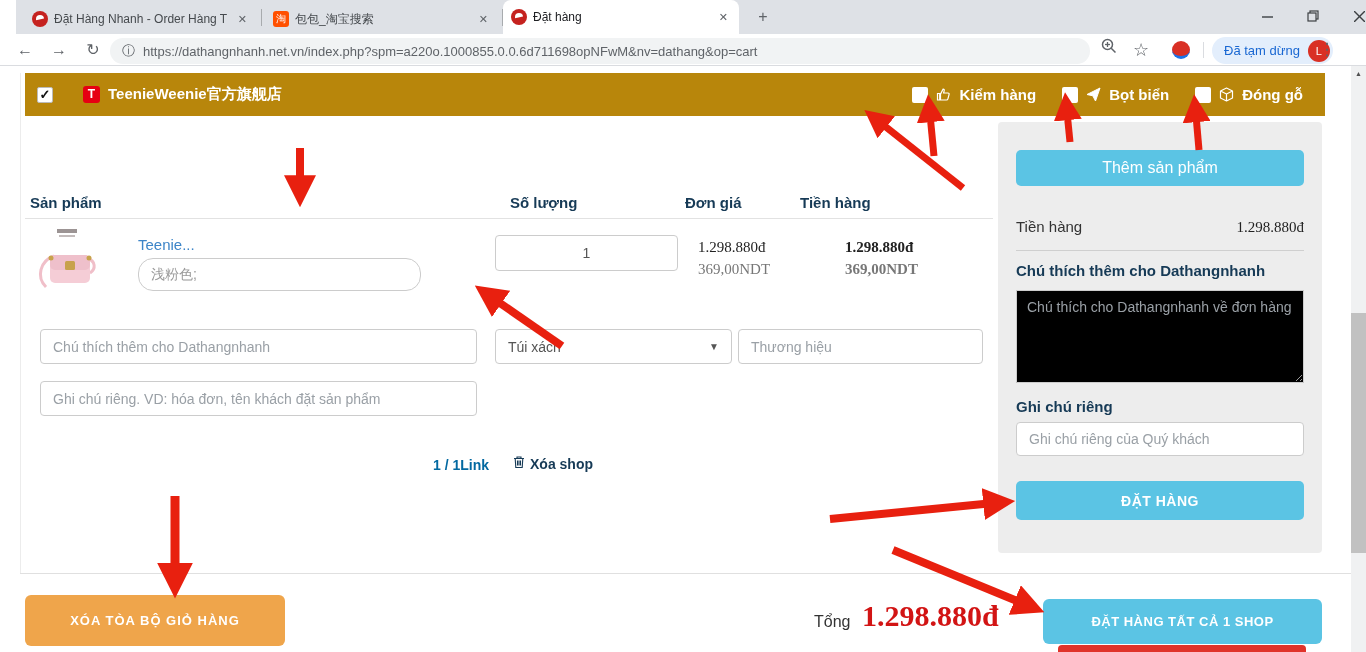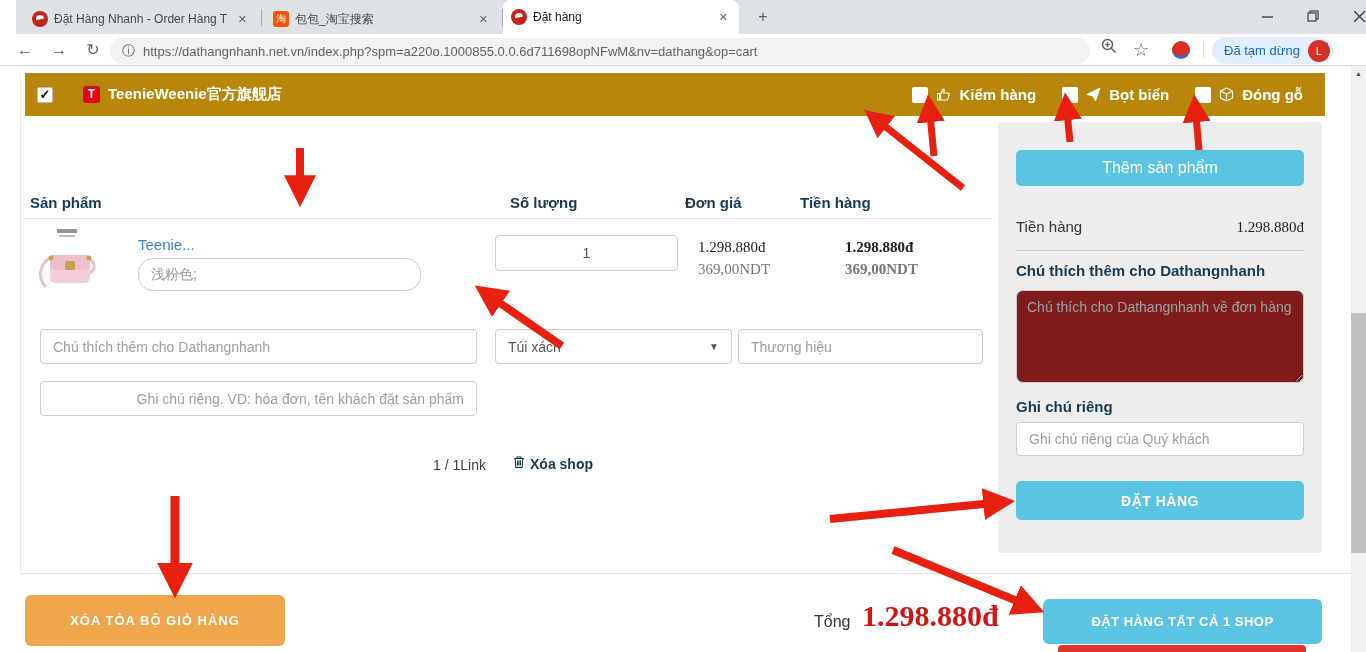--- a/index.html
+++ b/index.html
@@ -71,41 +71,41 @@
   .price{position:absolute;top:170px;font-family:"Liberation Serif",serif;font-size:15px;line-height:22px;}
   .price .vnd{color:#222;}
   .price .cny{color:#777;}
   .price.bold .vnd,.price.bold .cny{font-weight:bold;}
   .note1{position:absolute;left:40px;top:263px;width:437px;height:35px;}
   .catsel{position:absolute;left:495px;top:263px;width:237px;height:35px;border:1px solid #ccc;
           border-radius:4px;box-sizing:border-box;background:#fff;display:flex;align-items:center;
           padding:0 12px;font-size:14px;color:#555;cursor:pointer;}
   .catsel .caret{margin-left:auto;font-size:10px;color:#555;}
   .brandin{position:absolute;left:738px;top:263px;width:245px;height:35px;}
-  .note2{position:absolute;left:40px;top:315px;width:437px;height:35px;text-align:right;}
-  .linkscount{position:absolute;left:433px;top:391px;font-size:14px;font-weight:normal;color:#404040;}
+  .note2{position:absolute;left:40px;top:315px;width:437px;height:35px;}
+  .linkscount{position:absolute;left:433px;top:391px;font-size:14px;font-weight:bold;color:#0369a1;}
   .delshop{position:absolute;left:513px;top:389px;display:flex;align-items:center;gap:5px;
            font-size:14px;font-weight:bold;color:#163a56;cursor:pointer;}
   .cardbottom{position:absolute;left:20px;top:507px;width:1331px;height:1px;background:#e0e0e0;}
 
   
   .sidebar{position:absolute;left:998px;top:56px;width:324px;height:431px;background:#ededed;
            border-radius:4px;box-sizing:border-box;}
   .btn{display:flex;align-items:center;justify-content:center;color:#fff;cursor:pointer;
        border-radius:5px;box-sizing:border-box;}
   .addprod{position:absolute;left:18px;top:28px;width:288px;height:36px;background:#5bc4e4;font-size:16px;}
   .subrow{position:absolute;left:18px;top:96px;width:288px;display:flex;justify-content:space-between;
           align-items:baseline;}
   .subrow .lbl{font-size:15px;color:#333;}
   .subrow .val{font-family:"Liberation Serif",serif;font-size:15px;color:#222;}
   .sbdiv{position:absolute;left:18px;top:128px;width:288px;height:1px;background:#cfcfcf;}
   .sbhead{position:absolute;left:18px;font-size:15px;font-weight:bold;color:#163a56;}
   .sbtxt{position:absolute;left:18px;top:168px;width:288px;height:93px;border:1px solid #ccc;
-         border-radius:7px;box-sizing:border-box;font-size:14px;color:#999;padding:8px 10px;
-         background:#7f1d1d;resize:both;outline:none;}
+         border-radius:1px;box-sizing:border-box;font-size:14px;color:#999;padding:8px 10px;
+         background:#000000;resize:both;outline:none;}
   .sbtxt::placeholder{color:#9aa0a6;}
   .sbin{position:absolute;left:18px;top:300px;width:288px;height:34px;}
   .orderbtn{position:absolute;left:18px;top:359px;width:288px;height:39px;background:#5bc4e4;
             font-size:14px;font-weight:bold;letter-spacing:.5px;}
 
   
   .clearbtn{position:absolute;left:25px;top:529px;width:260px;height:51px;background:#efa54b;
             border-radius:6px;font-size:13px;font-weight:bold;letter-spacing:1px;}
   .totlbl{position:absolute;left:814px;top:547px;font-size:16px;color:#333;}
   .totval{position:absolute;left:862px;top:533px;font-family:"Liberation Serif",serif;

